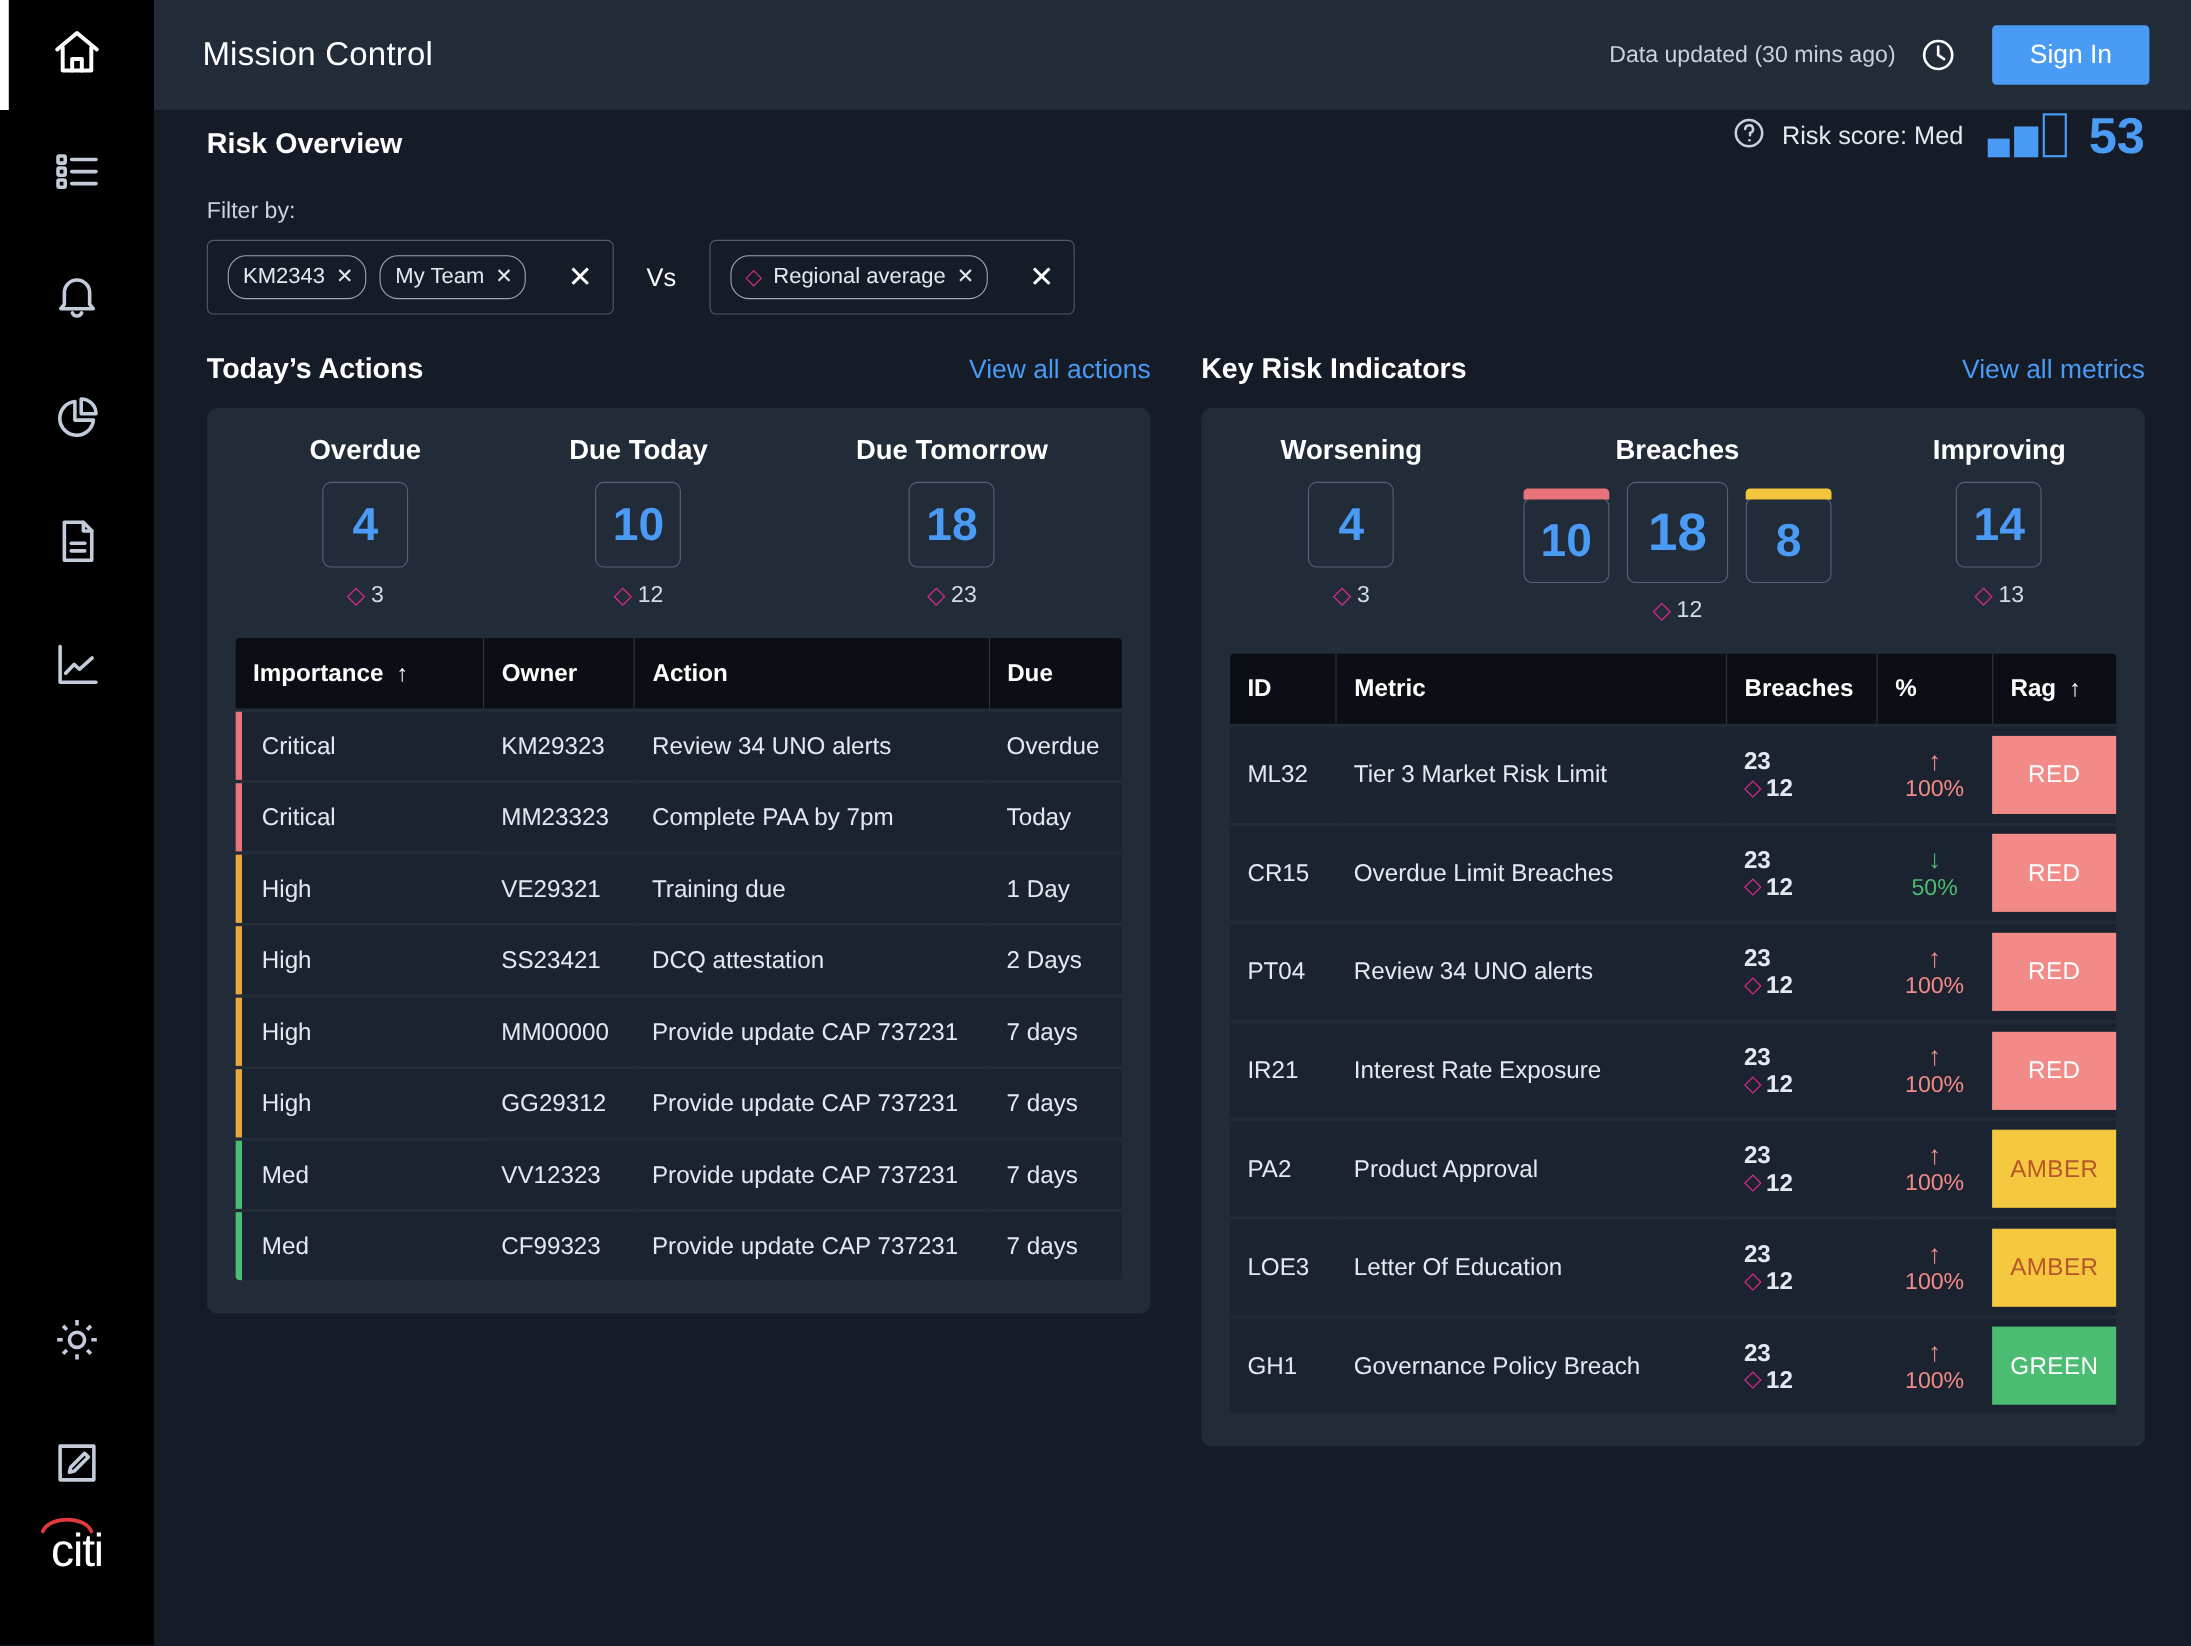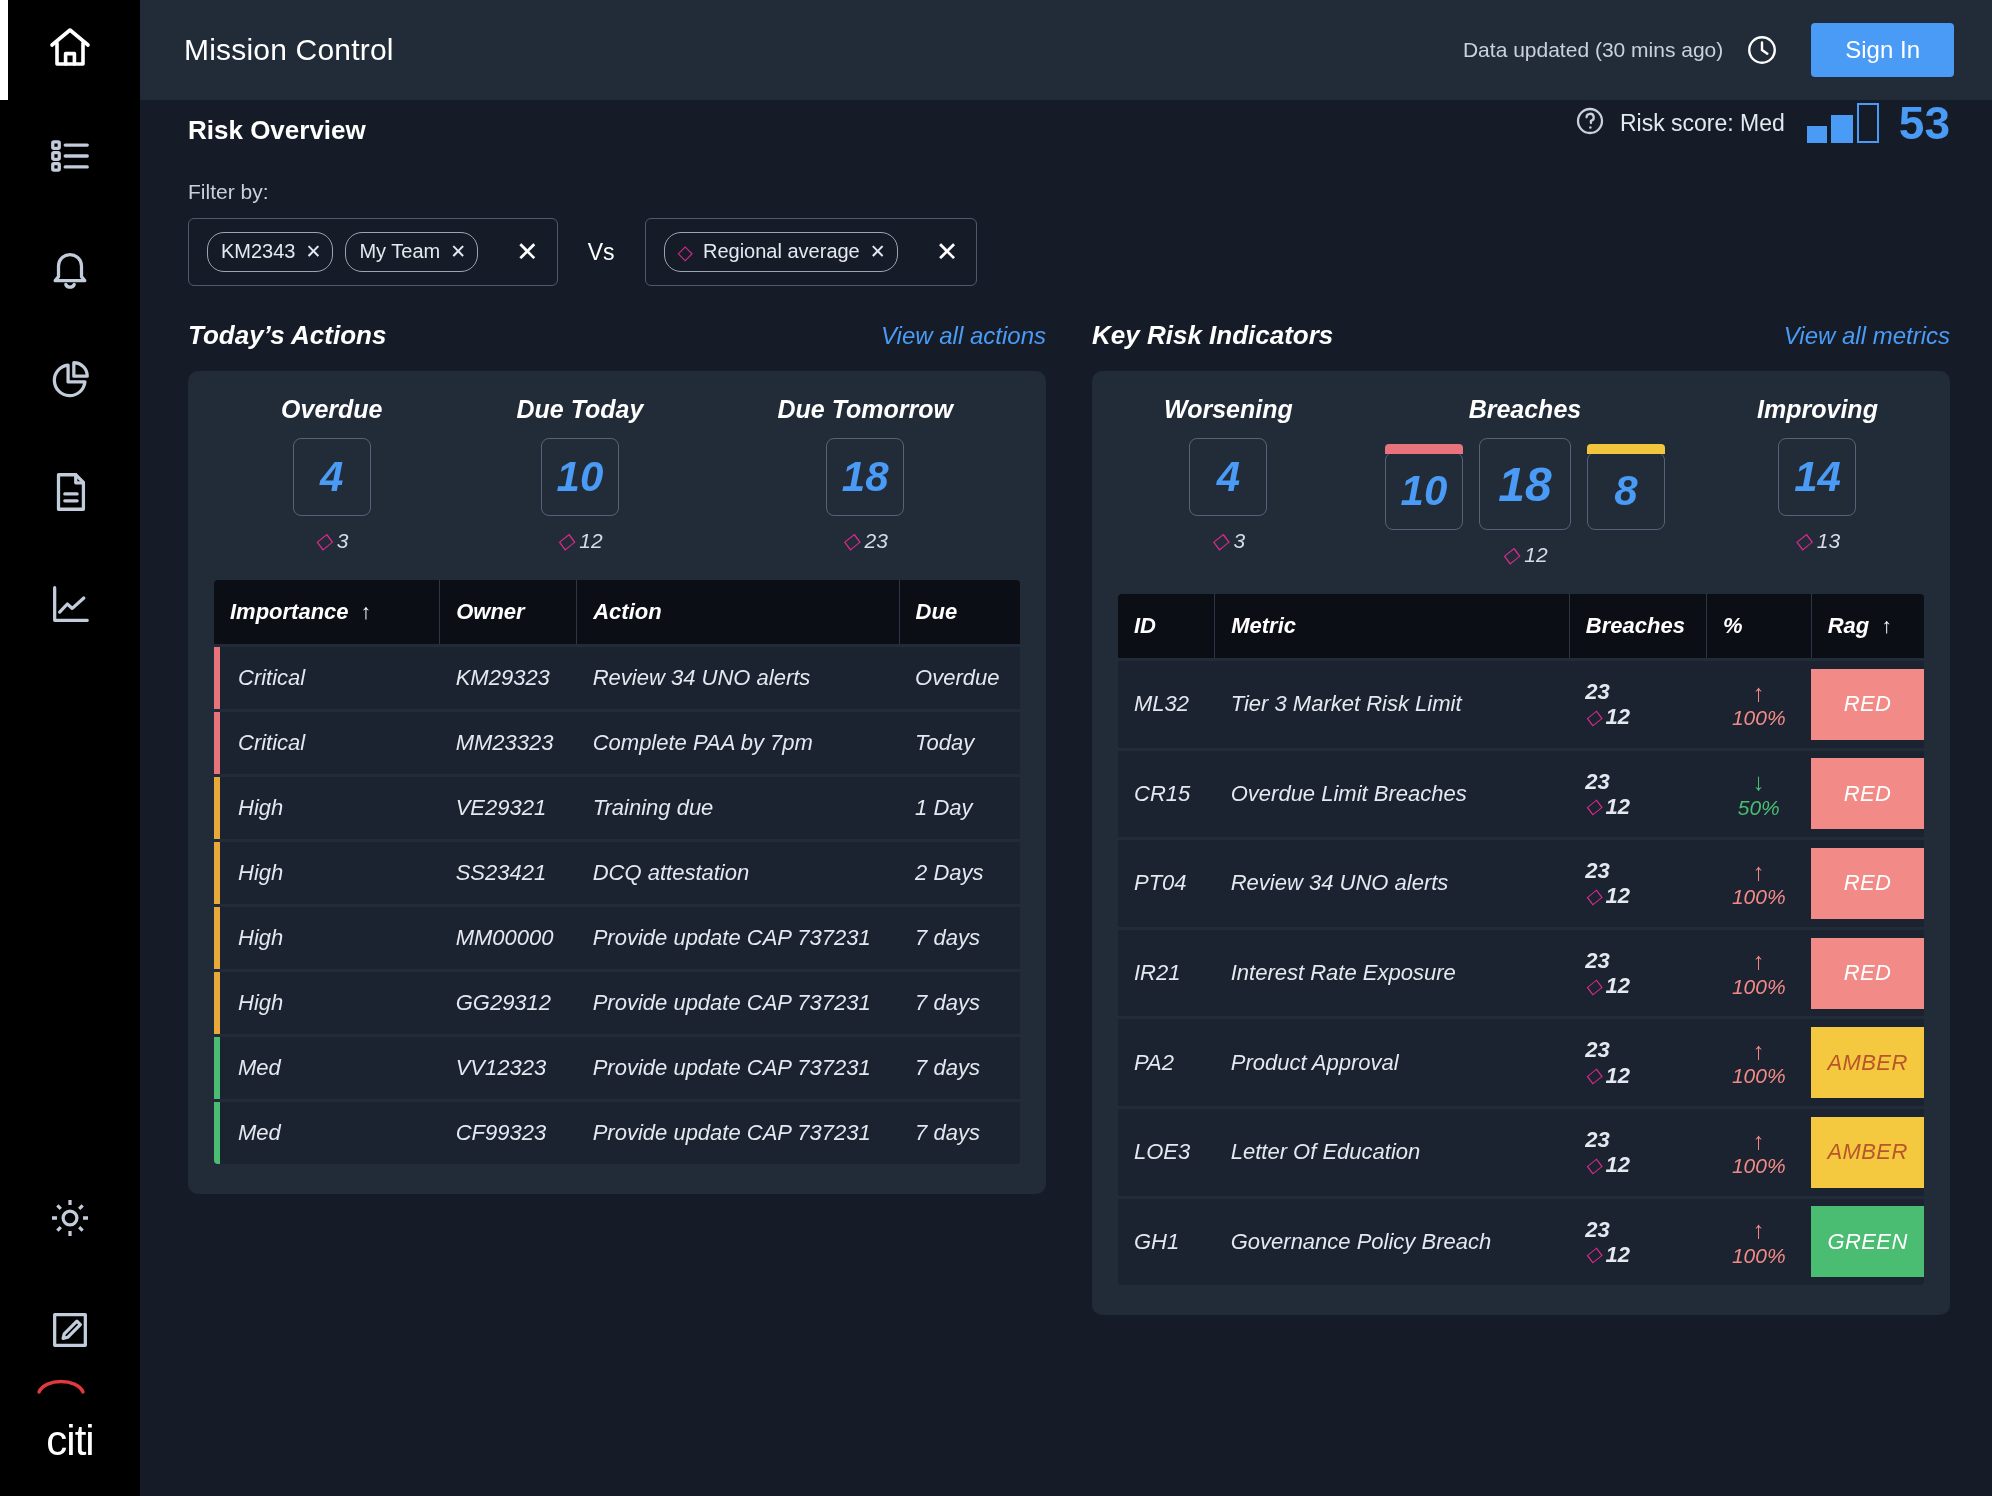--- a/index.html
+++ b/index.html
@@ -30,21 +30,21 @@
   }
   .sb-icon {
     width: 140px; height: 112px;
     display: flex; align-items: center; justify-content: center;
     cursor: pointer;
   }
   .sb-icon svg { display: block; }
   .sb-spacer { flex: 1 1 auto; }
   .citi-logo {
     width: 120px; height: 110px;
-    display: flex; align-items: center; justify-content: center;
+    display: flex; justify-content: center;
     color: #ffffff; font-size: 42px; letter-spacing: -1px;
     font-family: "Liberation Sans", sans-serif;
     position: relative;
   }
   .citi-text { position: relative; font-weight: 400; }
   .citi-arc {
     position: absolute; left: 25px; top: -14px;
   }
 
   
@@ -93,21 +93,21 @@
     padding: 7px 11px 8px 13px; display: flex; align-items: center; gap: 10px;
     cursor: pointer; background: transparent;
   }
   .chip-x { font-size: 19px; color: #e4e9f0; line-height: 1; }
   .box-clear { margin-left: 26px; color: #ffffff; font-size: 27px; cursor: pointer; line-height: 1; }
   .vs-label { color: #ffffff; font-size: 23px; margin: 0 30px; }
   .diamond-pink { color: #d72b8b; font-size: 20px; line-height: 1; }
 
   
   .cols { display: flex; gap: 46px; margin-top: 34px; }
-  .col { flex: 1 1 50%; min-width: 0; font-style: italic; }
+  .col { flex: 1 1 50%; min-width: 0; }
   .col-head { display: flex; align-items: baseline; }
   .col-link { margin-left: auto; color: #4a9bf5; font-size: 24px; cursor: pointer; }
 
   .panel {
     margin-top: 20px; background: #222b38; border-radius: 10px;
     padding: 24px 26px 30px 26px;
   }
 
   .stats { display: flex; justify-content: space-around; align-items: flex-start; }
   .stat { display: flex; flex-direction: column; align-items: center; }

